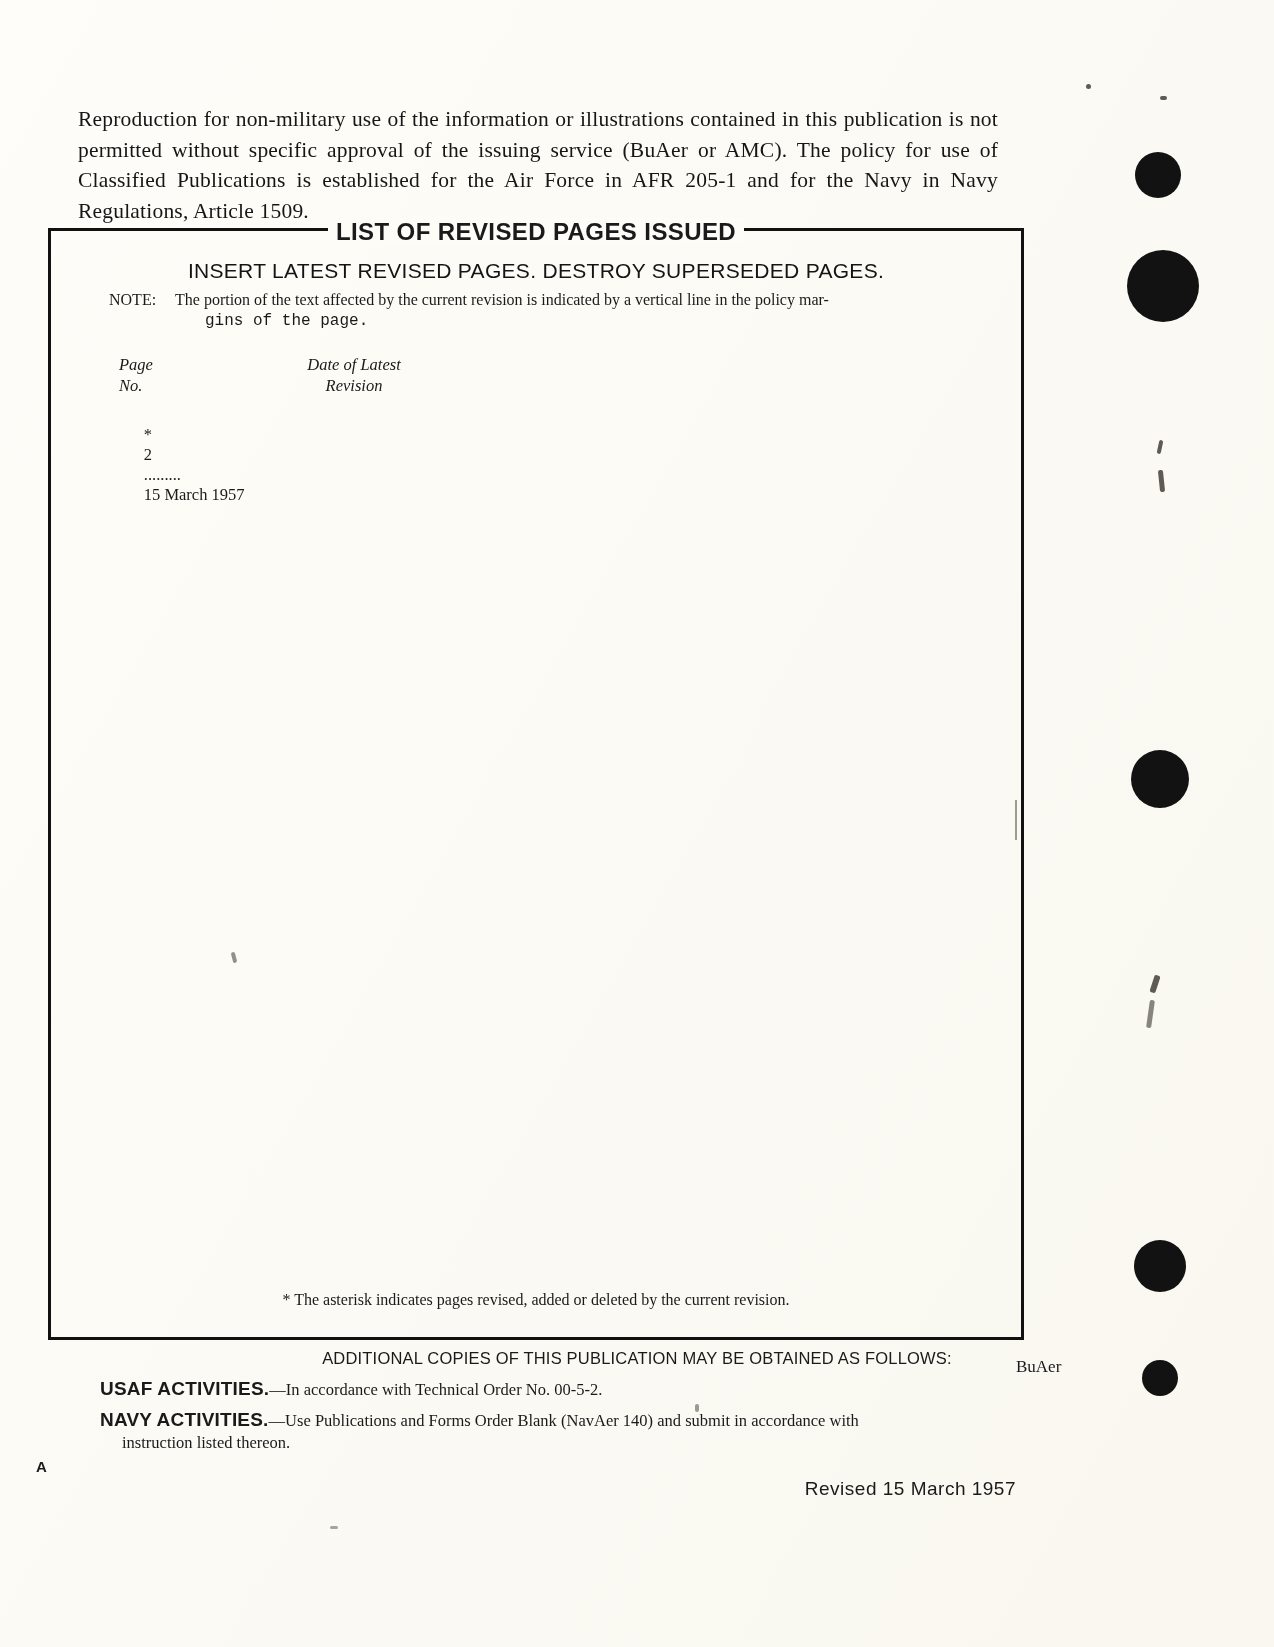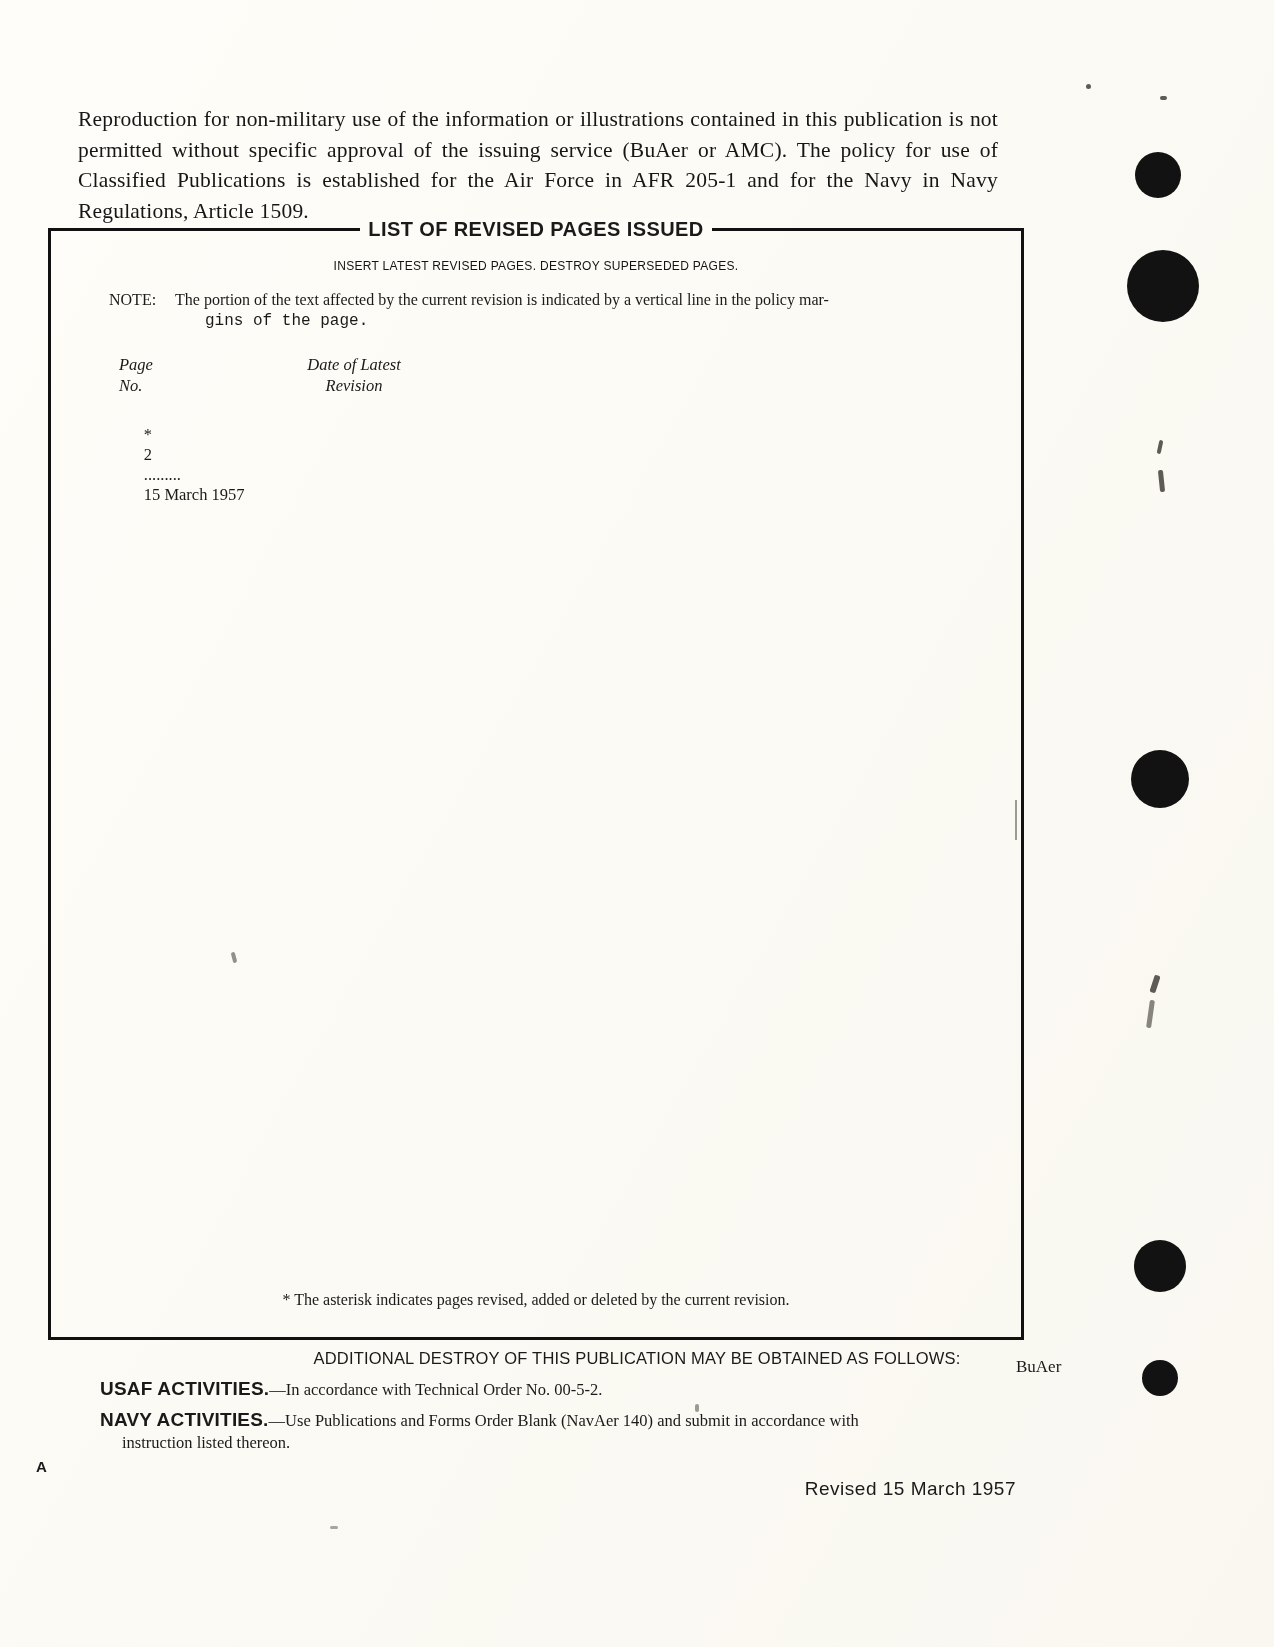--- a/index.html
+++ b/index.html
@@ -65,36 +65,36 @@
   }
 
   .revbox-title {
     position: absolute;
     top: -13px;
     left: 0;
     width: 970px;
     text-align: center;
     font-family: "Liberation Sans", sans-serif;
     font-weight: bold;
-    font-size: 20px;
+    font-size: 24px;
     letter-spacing: 0.4px;
   }
   .revbox-title span.txt {
     background: #fdfcf7;
     padding: 0 8px;
   }
 
   .insert-line {
     position: absolute;
     top: 28px;
     left: 0;
     width: 970px;
     text-align: center;
     font-family: "Liberation Sans", sans-serif;
-    font-size: 12px;
+    font-size: 21px;
     letter-spacing: 0.3px;
     color: #141414;
   }
 
   .note-row {
     position: absolute;
     top: 58px;
     left: 58px;
     width: 880px;
     font-size: 16px;
@@ -270,21 +270,21 @@
     <div class="rev-entry">
       <span>*</span>
       <span>2</span>
       <span>.........</span>
       <span>15 March 1957</span>
     </div>
 
     <div class="asterisk-note">* The asterisk indicates pages revised, added or deleted by the current revision.</div>
   </div>
 
-  <div class="additional">ADDITIONAL DESTROY OF THIS PUBLICATION MAY BE OBTAINED AS FOLLOWS:</div>
+  <div class="additional">ADDITIONAL COPIES OF THIS PUBLICATION MAY BE OBTAINED AS FOLLOWS:</div>
   <div class="buaer">BuAer</div>
 
   <div class="dist-block">
     <p><b>USAF ACTIVITIES.</b><span>—In accordance with Technical Order No. 00-5-2.</span></p>
     <p><b>NAVY ACTIVITIES.</b><span>—Use Publications and Forms Order Blank (NavAer 140) and submit in accordance with</span><span class="indent">instruction listed thereon.</span></p>
   </div>
 
   <div class="corner-a">A</div>
   <div class="revised-footer">Revised 15 March 1957</div>
 

